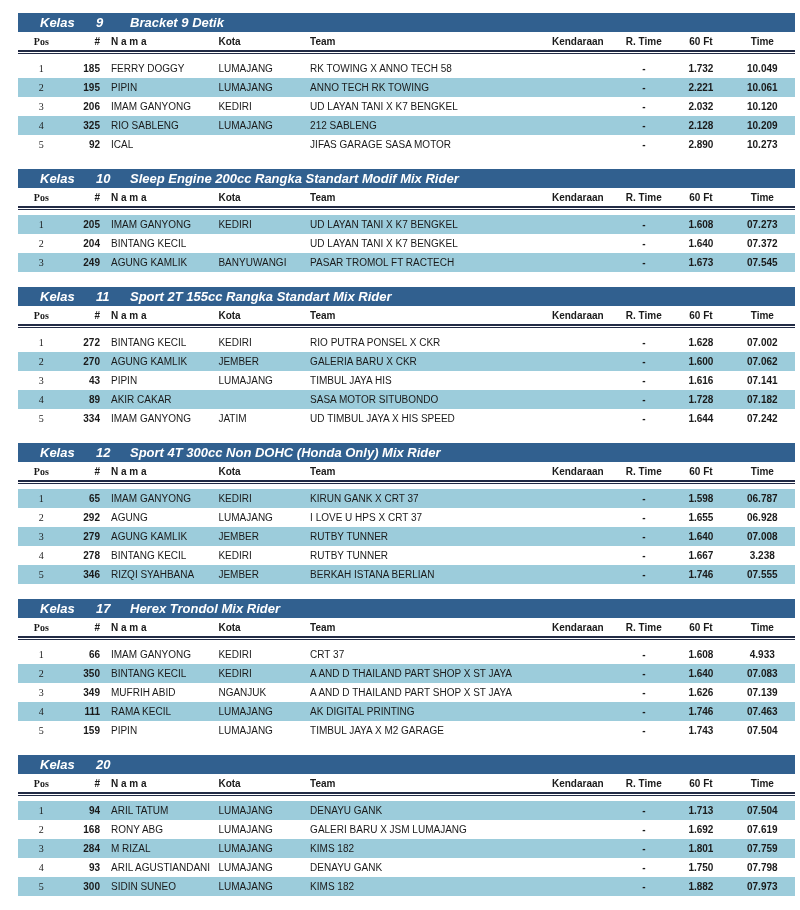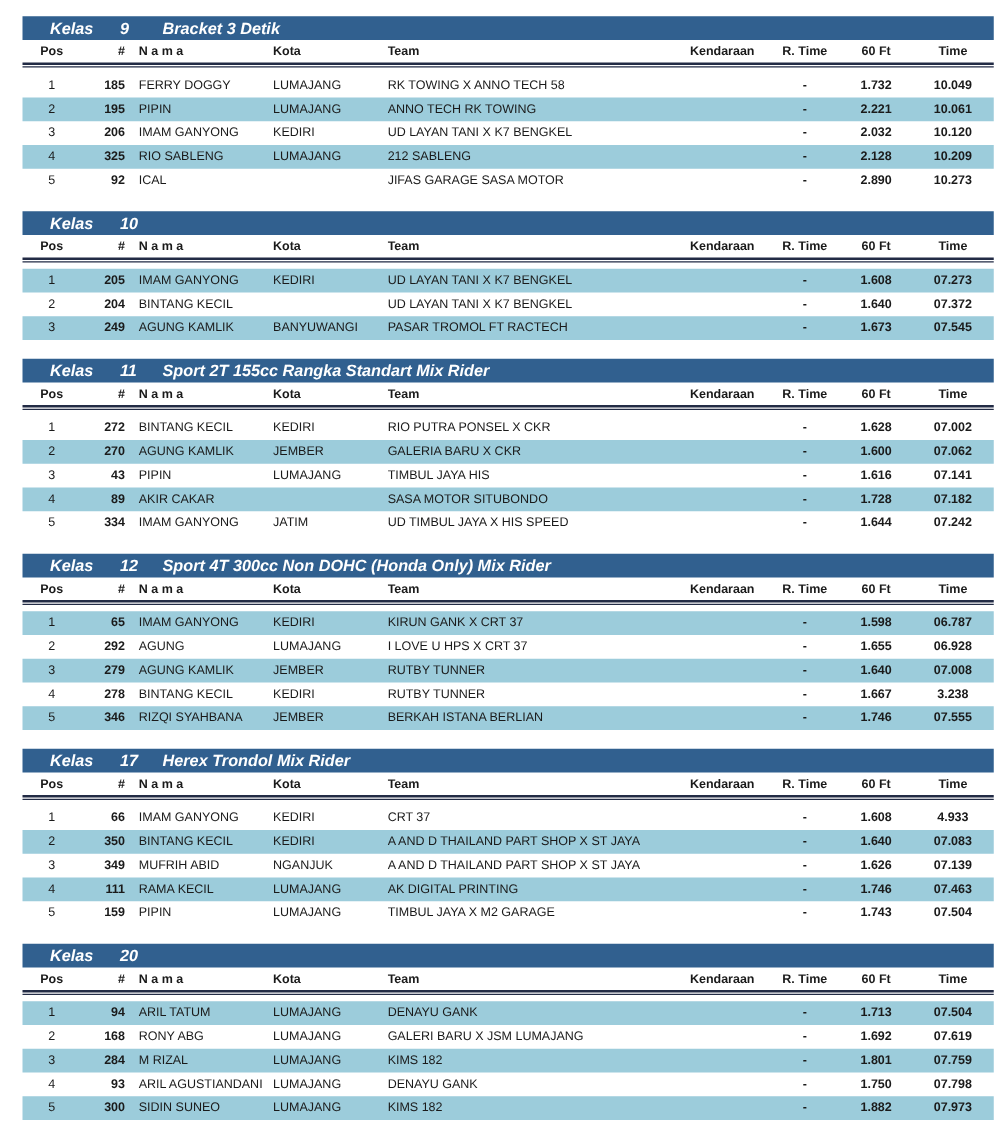--- a/index.html
+++ b/index.html
@@ -60,41 +60,41 @@
     font-size: 10px;
     white-space: nowrap;
   }
   .row.hl { background: var(--hl, #9CCCDB); }
   
   .hcell, .cell {
     flex: 0 0 auto;
     box-sizing: border-box;
     overflow: hidden;
   }
-  .c-pos   { width: 6%;    text-align: center; }
+  .c-pos   { width: 6%;    text-align: center; font-family: Liberation Serif, serif; }
   .c-num   { width: 5.2%;  text-align: right; padding-right: 5px; }
   .c-nama  { width: 14.6%; text-align: left; padding-left: 6px; }
   .c-kota  { width: 11.8%; text-align: left; }
   .c-team  { width: 29.6%; text-align: left; }
   .c-kend  { width: 9.7%;  text-align: center; }
   .c-rtime { width: 7.3%;  text-align: center; }
   .c-sixty { width: 7.4%;  text-align: center; }
   .c-time  { width: 8.4%;  text-align: center; }
   
   .cell.c-num, .cell.c-rtime, .cell.c-sixty, .cell.c-time { font-weight: bold; }
 </style>
 </head>
 <body>
 
 <div class="page" id="sections-root">
   <section class="kelas-section">
     <div class="bar">
       <span class="bar-kelas">Kelas</span>
       <span class="bar-num">9</span>
-      <span class="bar-title">Bracket 3 Detik</span>
+      <span class="bar-title">Bracket 9 Detik</span>
     </div>
     <div class="cols">
         <span class="hcell c-pos">Pos</span>
         <span class="hcell c-num">#</span>
         <span class="hcell c-nama">N a m a</span>
         <span class="hcell c-kota">Kota</span>
         <span class="hcell c-team">Team</span>
         <span class="hcell c-kend">Kendaraan</span>
         <span class="hcell c-rtime">R. Time</span>
         <span class="hcell c-sixty">60 Ft</span>
@@ -157,20 +157,21 @@
           <span class="cell c-sixty">2.890</span>
           <span class="cell c-time">10.273</span>
         </div>
       </div>
   </section>
 
   <section class="kelas-section">
     <div class="bar">
       <span class="bar-kelas">Kelas</span>
       <span class="bar-num">10</span>
+      <span class="bar-title">Sleep Engine 200cc Rangka Standart Modif Mix Rider</span>
     </div>
     <div class="cols">
         <span class="hcell c-pos">Pos</span>
         <span class="hcell c-num">#</span>
         <span class="hcell c-nama">N a m a</span>
         <span class="hcell c-kota">Kota</span>
         <span class="hcell c-team">Team</span>
         <span class="hcell c-kend">Kendaraan</span>
         <span class="hcell c-rtime">R. Time</span>
         <span class="hcell c-sixty">60 Ft</span>

